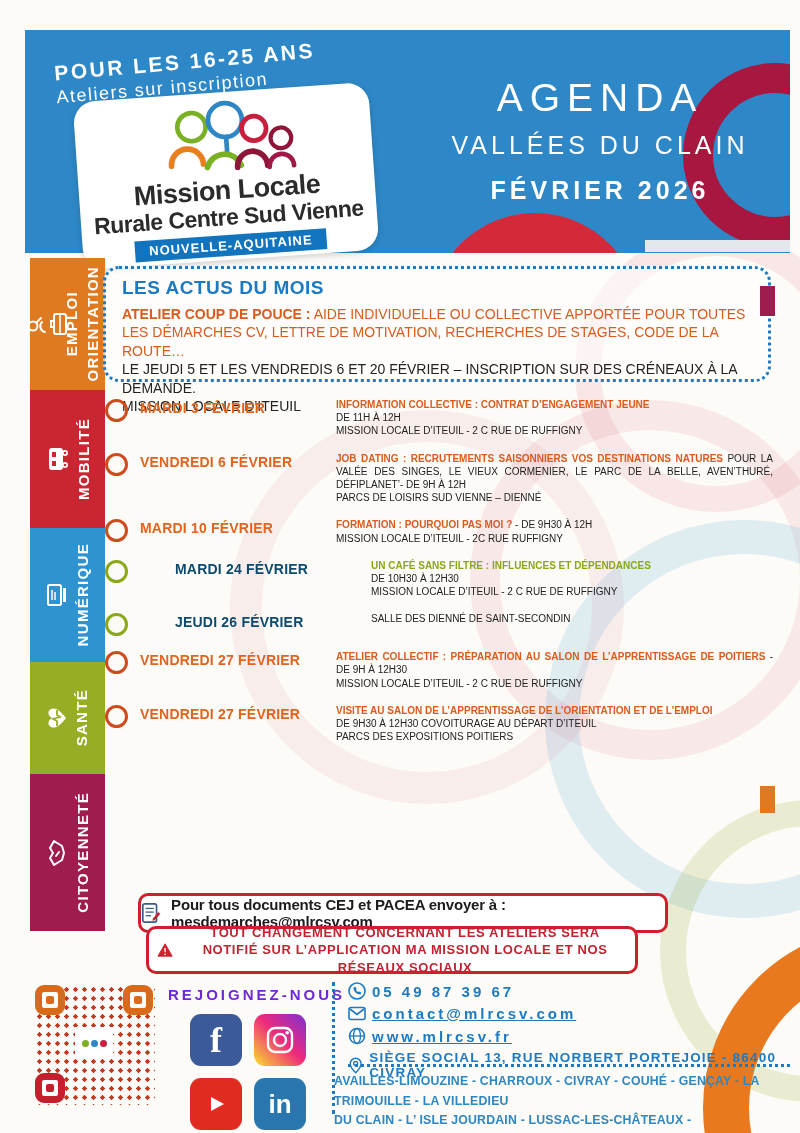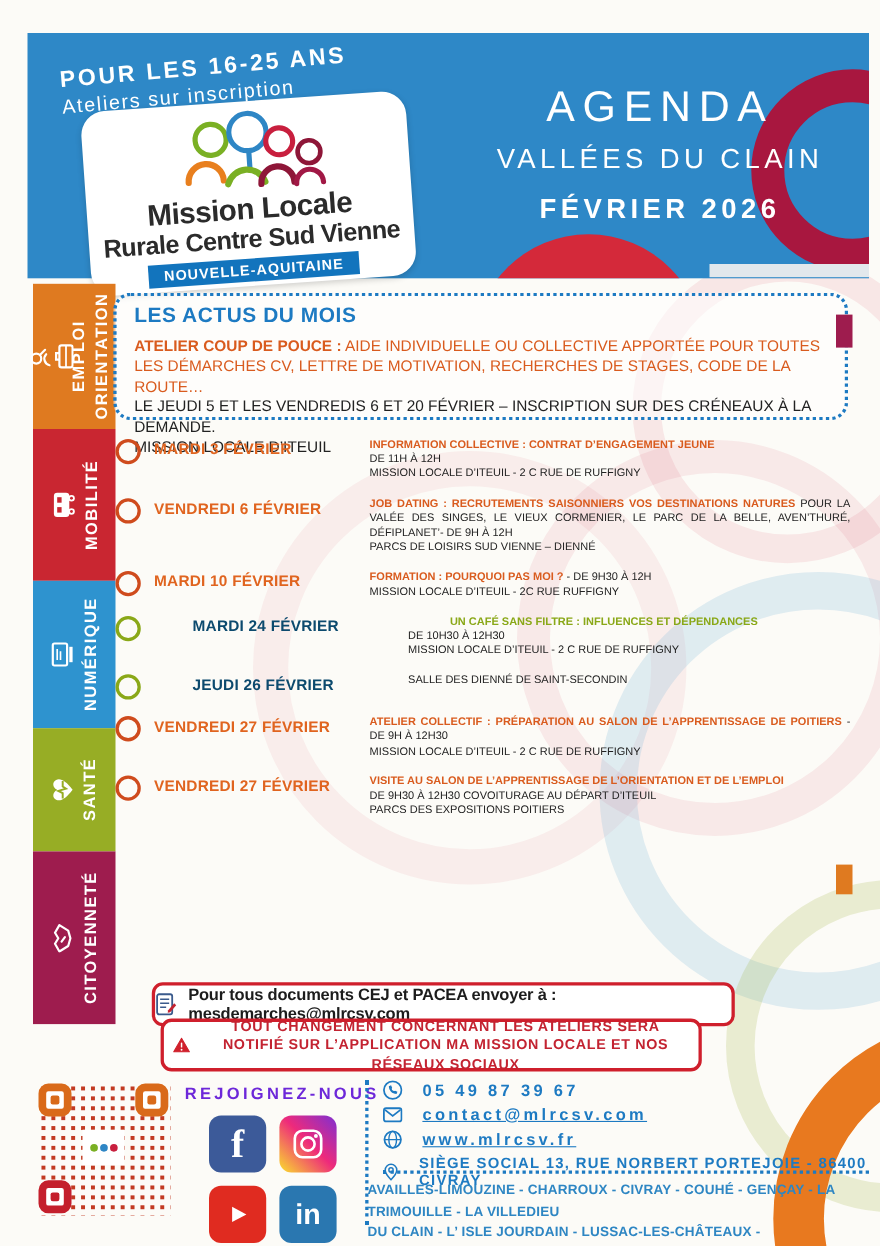--- a/index.html
+++ b/index.html
@@ -59,21 +59,21 @@
   .events{position:absolute;left:103px;top:398px;width:670px;z-index:2;}
   .ev{display:flex;margin-bottom:14px;}
   .dot{flex:none;width:17px;height:17px;border-radius:50%;border:3px solid #cf4b1d;margin:1px 12px 0 2px;background:transparent;}
   .dot.g{border-color:#8aa818;}
   .date{flex:none;width:196px;font-weight:bold;font-size:14px;color:#e0641f;padding-top:2px;letter-spacing:.2px;}
   .date.g{color:#0c4a6e;margin-left:35px;}
   .desc{flex:1;font-size:10px;line-height:1.32;color:#222;}
   .desc p{margin:0;}
   .desc .just{text-align:justify;}
   .t{font-weight:bold;color:#d95b1e;}
-  .t.g{color:#8aa818;margin-left:38px;}
+  .t.g{color:#8aa818;}
   .sfx{color:#222;font-weight:normal;}
   
   .nbox1{position:absolute;left:138px;top:893px;width:530px;height:40px;border:3px solid #cf1f2c;border-radius:10px;
          background:#fff;box-sizing:border-box;display:flex;align-items:center;justify-content:center;gap:10px;z-index:3;}
   .ndocs{font-size:15px;font-weight:bold;color:#1c1c1c;letter-spacing:-.2px;}
   .nbox2{position:absolute;left:146px;top:926px;width:492px;height:48px;border:3px solid #cf1f2c;border-radius:10px;
          background:#fff;box-sizing:border-box;display:flex;align-items:center;justify-content:center;gap:10px;z-index:4;padding:0 8px;}
   .nwarn{font-size:13px;font-weight:bold;color:#c32331;letter-spacing:.6px;text-align:center;line-height:1.35;}
   
   .qr{position:absolute;left:33px;top:983px;width:122px;height:122px;z-index:2;
@@ -88,21 +88,21 @@
   .qcenter b{width:7px;height:7px;border-radius:50%;display:block;}
   .join{position:absolute;left:168px;top:986px;color:#6d28d9;font-weight:bold;font-size:15px;letter-spacing:3px;z-index:2;}
   .social{position:absolute;left:190px;top:1014px;display:grid;grid-template-columns:52px 52px;grid-gap:12px;z-index:2;}
   .stile{width:52px;height:52px;border-radius:11px;display:flex;align-items:center;justify-content:center;color:#fff;}
   .fb{background:#3c5a99;font-weight:bold;font-size:36px;font-family:"Liberation Serif",serif;}
   .ig{background:linear-gradient(45deg,#f9ce34 5%,#ee2a7b 52%,#8a2fc9 95%);}
   .yt{background:#e02b20;}
   .li{background:#2a77b0;font-weight:bold;font-size:26px;}
   .vdots{position:absolute;left:332px;top:982px;height:132px;border-left:3px dotted #1d7ac2;z-index:2;}
   .contact{position:absolute;left:348px;top:982px;width:444px;z-index:2;}
-  .c-row{display:flex;align-items:center;gap:18px;margin-bottom:5px;}
+  .c-row{display:flex;align-items:center;gap:6px;margin-bottom:5px;}
   .c-strong{color:#1d7ac2;font-weight:bold;font-size:15px;letter-spacing:3px;}
   .c-link{color:#1d7ac2;font-weight:bold;font-size:15px;letter-spacing:3px;text-decoration:underline;cursor:pointer;}
   .c-addr{color:#1d7ac2;font-weight:bold;font-size:13.5px;letter-spacing:1.2px;}
   .hdots{position:absolute;left:348px;top:1064px;width:442px;border-top:3px dotted #1d7ac2;z-index:2;}
   .towns{position:absolute;left:334px;top:1072px;width:458px;z-index:2;color:#2e86c3;font-weight:bold;
          font-size:12.3px;line-height:1.6;letter-spacing:.2px;}
 </style>
 </head>
 <body>
 

